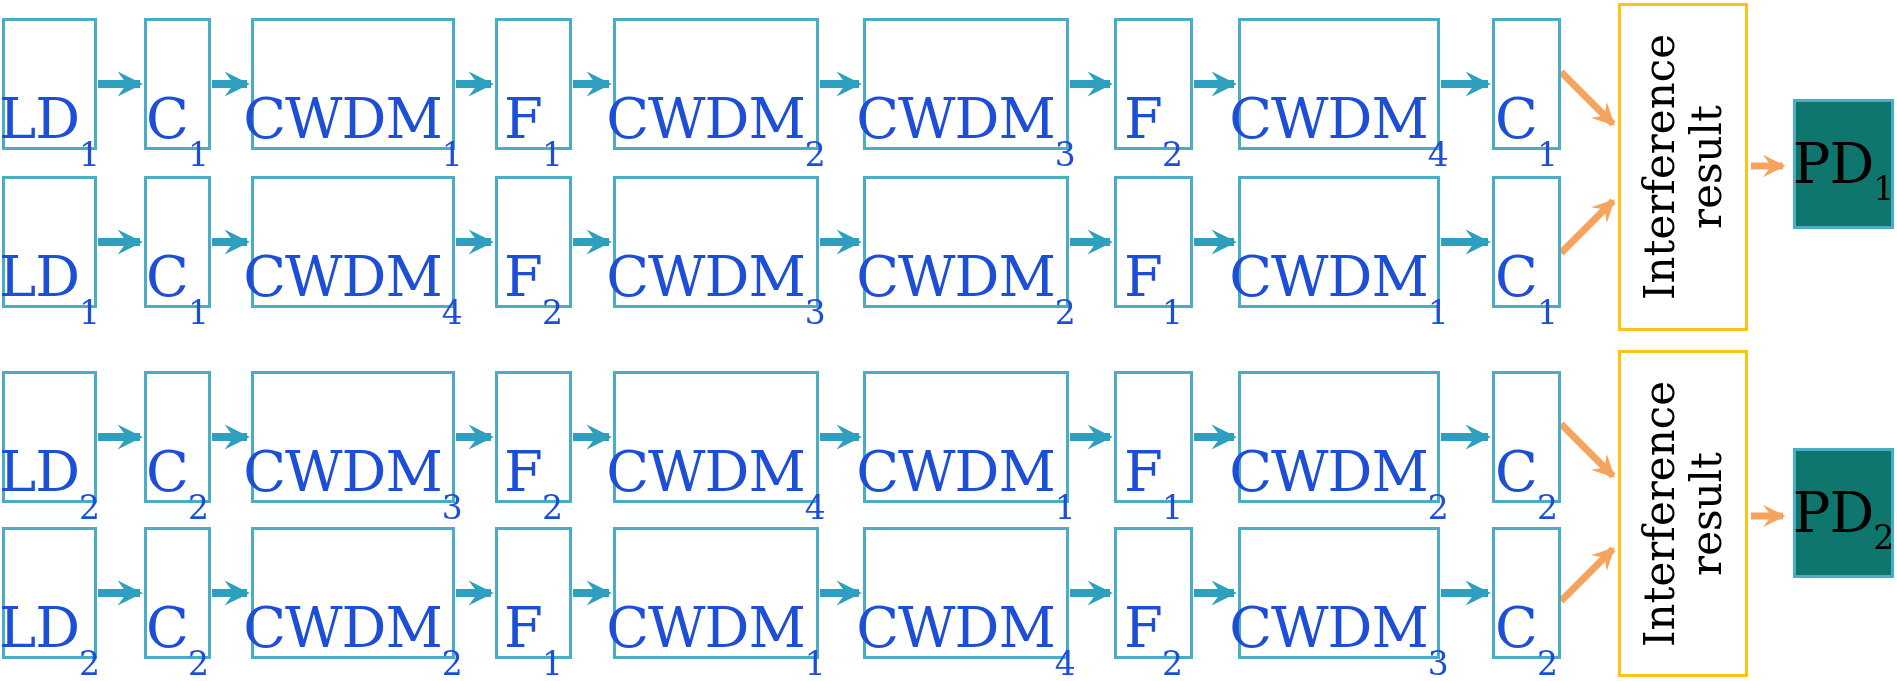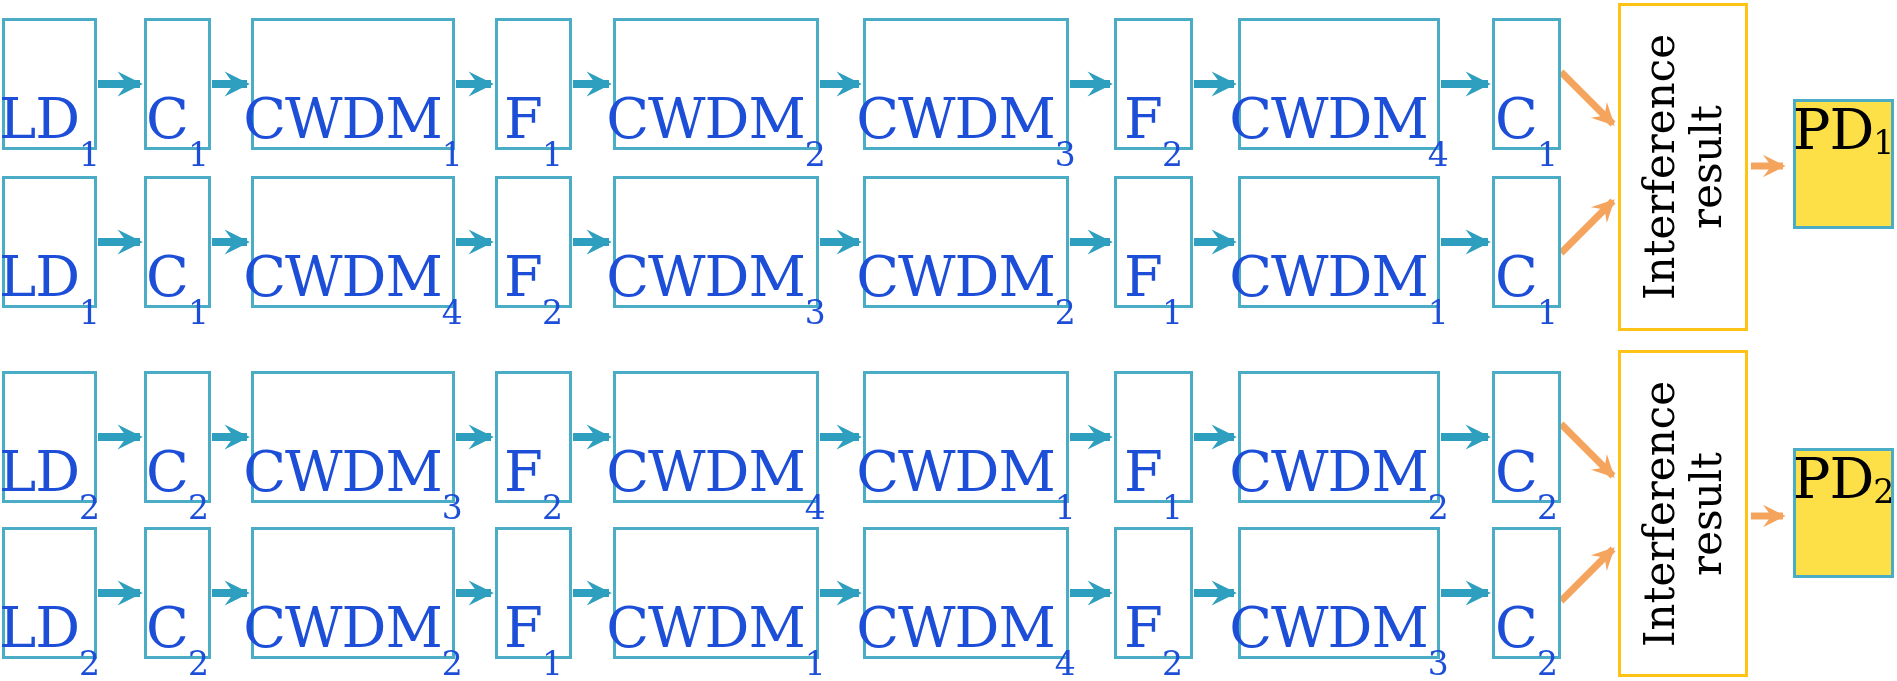--- a/index.html
+++ b/index.html
@@ -17,23 +17,23 @@
   .ibox{
     position:absolute;z-index:2;box-sizing:border-box;background:#fff;
     border:3px solid var(--result-border,#FFC217);
   }
   .ilabel{
     position:absolute;left:50%;top:50%;
     transform:translate(-50%,-50%) rotate(-90deg);
     width:330px;text-align:center;font-size:42px;line-height:1.12;color:#000;
   }
   .pdbox{
-    position:absolute;z-index:2;box-sizing:border-box;background:#fde047;
+    position:absolute;z-index:2;box-sizing:border-box;background:#0f766e;
     border:3px solid var(--box-border,#4BACC6);
-    display:flex;align-items:flex-start;justify-content:center;white-space:nowrap;color:#000;
+    display:flex;align-items:center;justify-content:center;white-space:nowrap;color:#000;
   }
   #ibox0{left:1618px;top:3px;width:130px;height:328px;}
   #ibox1{left:1618px;top:350px;width:130px;height:327px;}
   #pd0{left:1793px;top:99px;width:101px;height:130px;}
   #pd1{left:1793px;top:448px;width:101px;height:130px;}
 </style>
 </head>
 <body>
 
 <div class="canvas">

